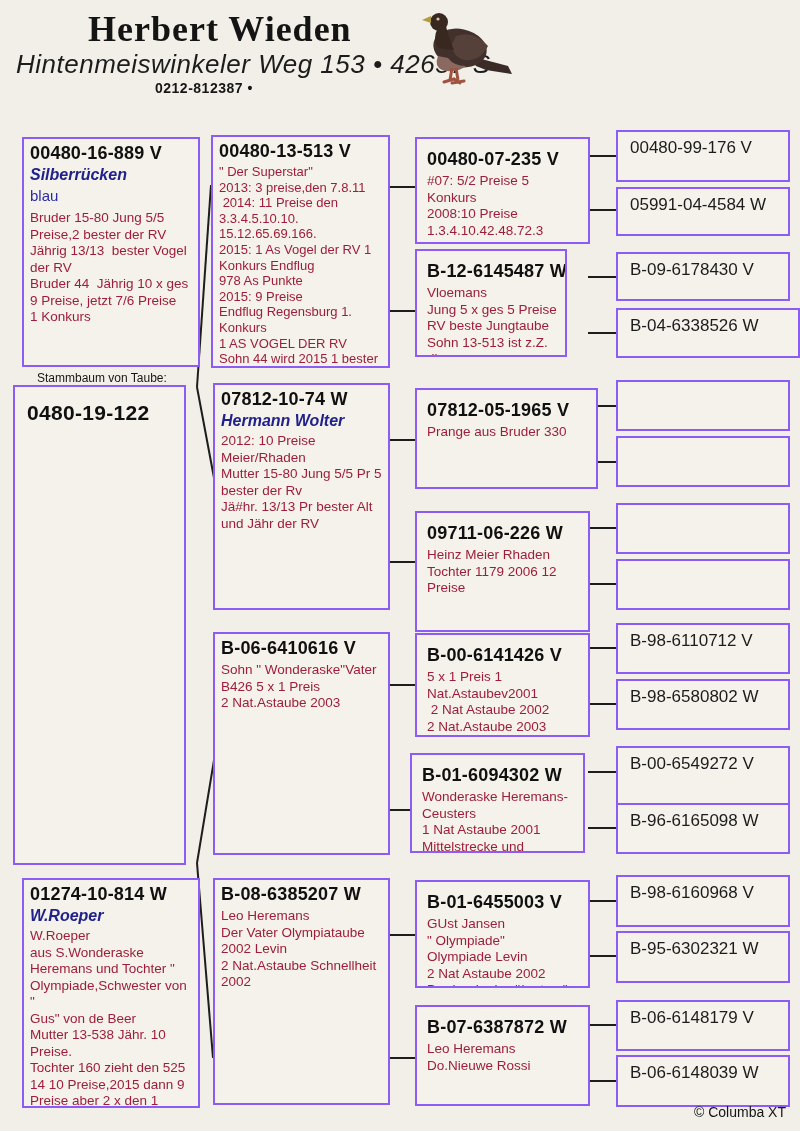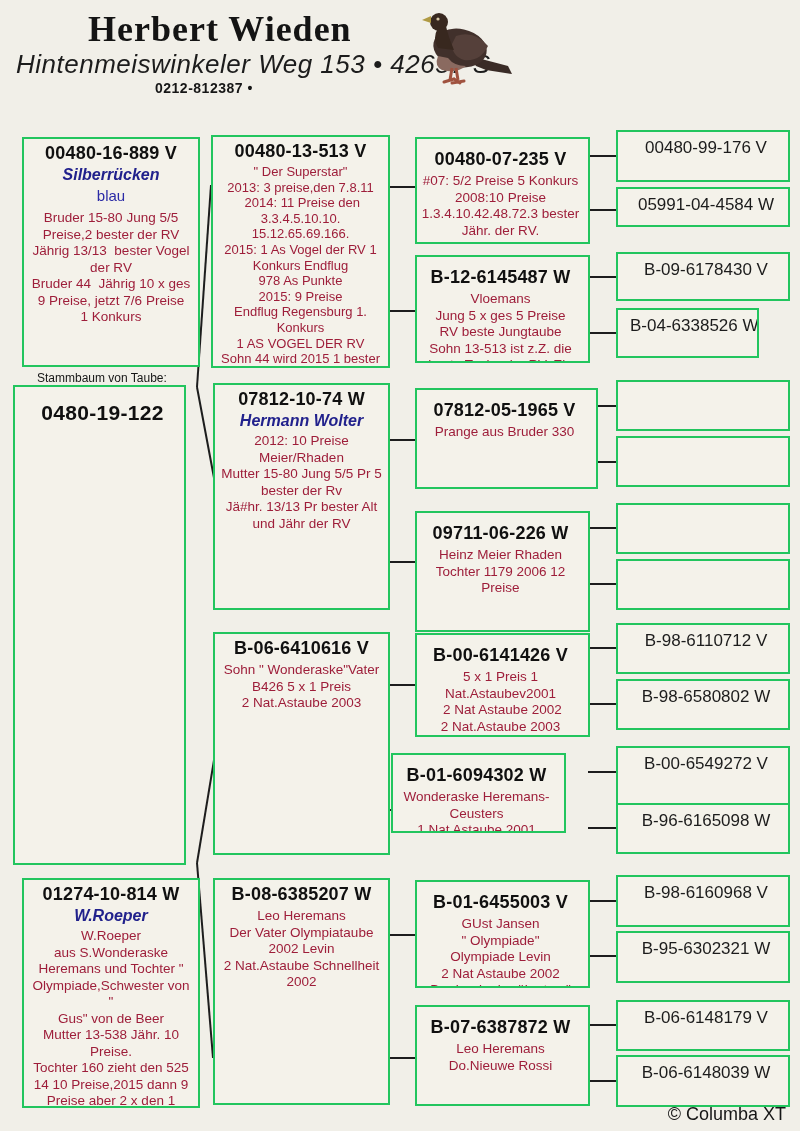--- a/index.html
+++ b/index.html
@@ -3,80 +3,79 @@
 <meta charset="utf-8">
 <style>
   html,body{margin:0;padding:0;background:#d8d5cc;}
   .page{
     position:relative;
     width:800px;height:1131px;
     margin:0 auto;
     background:#f1efe8;
     font-family:"Liberation Sans", sans-serif;
     overflow:hidden;
-    text-align:center;
   }
   
   .hdr-name{
     position:absolute;left:88px;top:8px;
     font-family:"Liberation Serif", serif;
     font-weight:bold;font-size:36px;color:#141414;letter-spacing:1px;
   }
   .hdr-address{
     position:absolute;left:16px;top:49px;
     font-style:italic;font-size:26px;color:#1c1c1c;letter-spacing:.5px;
   }
   .hdr-phone{
     position:absolute;left:155px;top:80px;
     font-weight:bold;font-size:14px;color:#161616;letter-spacing:.5px;
   }
   .pigeon{position:absolute;left:408px;top:4px;width:110px;height:88px;}
   
   .box{
     position:absolute;
     background:#f4f2ea;
-    border:2px solid #22c55e;
+    border:2px solid #8b5cf6;
     box-sizing:border-box;
     padding:4px 6px;
     overflow:hidden;
   }
   .ring{
     font-weight:bold;font-size:18px;color:#101010;
     white-space:nowrap;letter-spacing:.2px;margin-bottom:2px;
   }
   .pname{
     font-weight:bold;font-style:italic;font-size:16px;color:#21218c;
     margin:2px 0 3px 0;
   }
   .colorline{font-size:15px;color:#2b2ba6;margin:2px 0 6px 0;}
   .body{
     font-size:13.5px;line-height:16.5px;color:#9e1e3a;
     white-space:pre-wrap;margin-top:3px;
   }
   .dense .body{font-size:13px;line-height:15.6px;margin-top:1px;}
-  .g3pad{padding-top:10px;padding-left:2px;}
+  .g3pad{padding-top:10px;padding-left:10px;}
   .small-ring{
     font-weight:normal;font-size:17px;color:#1c1c1c;
     padding:2px 0 0 6px;white-space:nowrap;
   }
   
   .subject-label{
     position:absolute;left:32px;top:371px;
     background:#f1efe8;padding:0 5px;
     font-size:12px;color:#161616;z-index:5;
   }
   .subject-ring{
     font-weight:bold;font-size:21px;color:#101010;
     margin:10px 0 0 6px;letter-spacing:.3px;
   }
   .connectors{position:absolute;left:0;top:0;z-index:0;}
   .box,{z-index:2;}
   .footer-credit{
     position:absolute;right:14px;top:1104px;
-    font-size:18px;color:#161616;
+    font-size:14px;color:#161616;
   }
 </style>
 </head>
 <body>
 
 <div class="page">
 
   <div class="hdr-name">Herbert Wieden</div>
   <div class="hdr-address">Hintenmeiswinkeler Weg 153 • 42657 S</div>
   <div class="hdr-phone">0212-812387 •</div>
@@ -209,21 +208,21 @@
   </div>
 
   <div class="box g3pad" style="left:415px;top:137px;width:175px;height:107px">
     <div class="ring">00480-07-235 V</div>
     <div class="body">#07: 5/2 Preise 5 Konkurs
 2008:10 Preise
 1.3.4.10.42.48.72.3 bester
 Jähr. der RV.
 08: 11 Pr</div>
   </div>
-  <div class="box g3pad" style="left:415px;top:255px;width:175px;height:108px">
+  <div class="box g3pad" style="left:415px;top:249px;width:152px;height:108px">
     <div class="ring">B-12-6145487 W</div>
     <div class="body">Vloemans
 Jung 5 x ges 5 Preise
 RV beste Jungtaube
 Sohn 13-513 ist z.Z. die
 beste Taube der RV. Ein</div>
   </div>
   <div class="box g3pad" style="left:415px;top:388px;width:183px;height:101px">
     <div class="ring">07812-05-1965 V</div>
     <div class="body">Prange aus Bruder 330</div>
@@ -234,21 +233,21 @@
 Tochter 1179 2006 12
 Preise</div>
   </div>
   <div class="box g3pad" style="left:415px;top:633px;width:175px;height:104px">
     <div class="ring">B-00-6141426 V</div>
     <div class="body">5 x 1 Preis 1
 Nat.Astaubev2001
  2 Nat Astaube 2002
 2 Nat.Astaube 2003</div>
   </div>
-  <div class="box g3pad" style="left:391px;top:753px;width:175px;height:80px">
+  <div class="box g3pad" style="left:410px;top:753px;width:175px;height:100px">
     <div class="ring">B-01-6094302 W</div>
     <div class="body">Wonderaske Heremans-
 Ceusters
 1 Nat Astaube 2001
 Mittelstrecke und
 Weitstrecke</div>
   </div>
   <div class="box g3pad" style="left:415px;top:880px;width:175px;height:108px">
     <div class="ring">B-01-6455003 V</div>
     <div class="body">GUst Jansen
@@ -259,27 +258,27 @@
   </div>
   <div class="box g3pad" style="left:415px;top:1005px;width:175px;height:101px">
     <div class="ring">B-07-6387872 W</div>
     <div class="body">Leo Heremans
 Do.Nieuwe Rossi</div>
   </div>
 
   <div class="box" style="left:616px;top:130px;width:174px;height:52px">
       <div class="small-ring">00480-99-176 V</div>
     </div>
-  <div class="box" style="left:616px;top:187px;width:174px;height:40px">
+  <div class="box" style="left:616px;top:187px;width:174px;height:49px">
       <div class="small-ring">05991-04-4584 W</div>
     </div>
   <div class="box" style="left:616px;top:252px;width:174px;height:49px">
       <div class="small-ring">B-09-6178430 V</div>
     </div>
-  <div class="box" style="left:616px;top:308px;width:143px;height:50px">
+  <div class="box" style="left:616px;top:308px;width:184px;height:50px">
       <div class="small-ring">B-04-6338526 W</div>
     </div>
   <div class="box" style="left:616px;top:380px;width:174px;height:51px">
       <div class="small-ring"></div>
     </div>
   <div class="box" style="left:616px;top:436px;width:174px;height:51px">
       <div class="small-ring"></div>
     </div>
   <div class="box" style="left:616px;top:503px;width:174px;height:51px">
       <div class="small-ring"></div>

